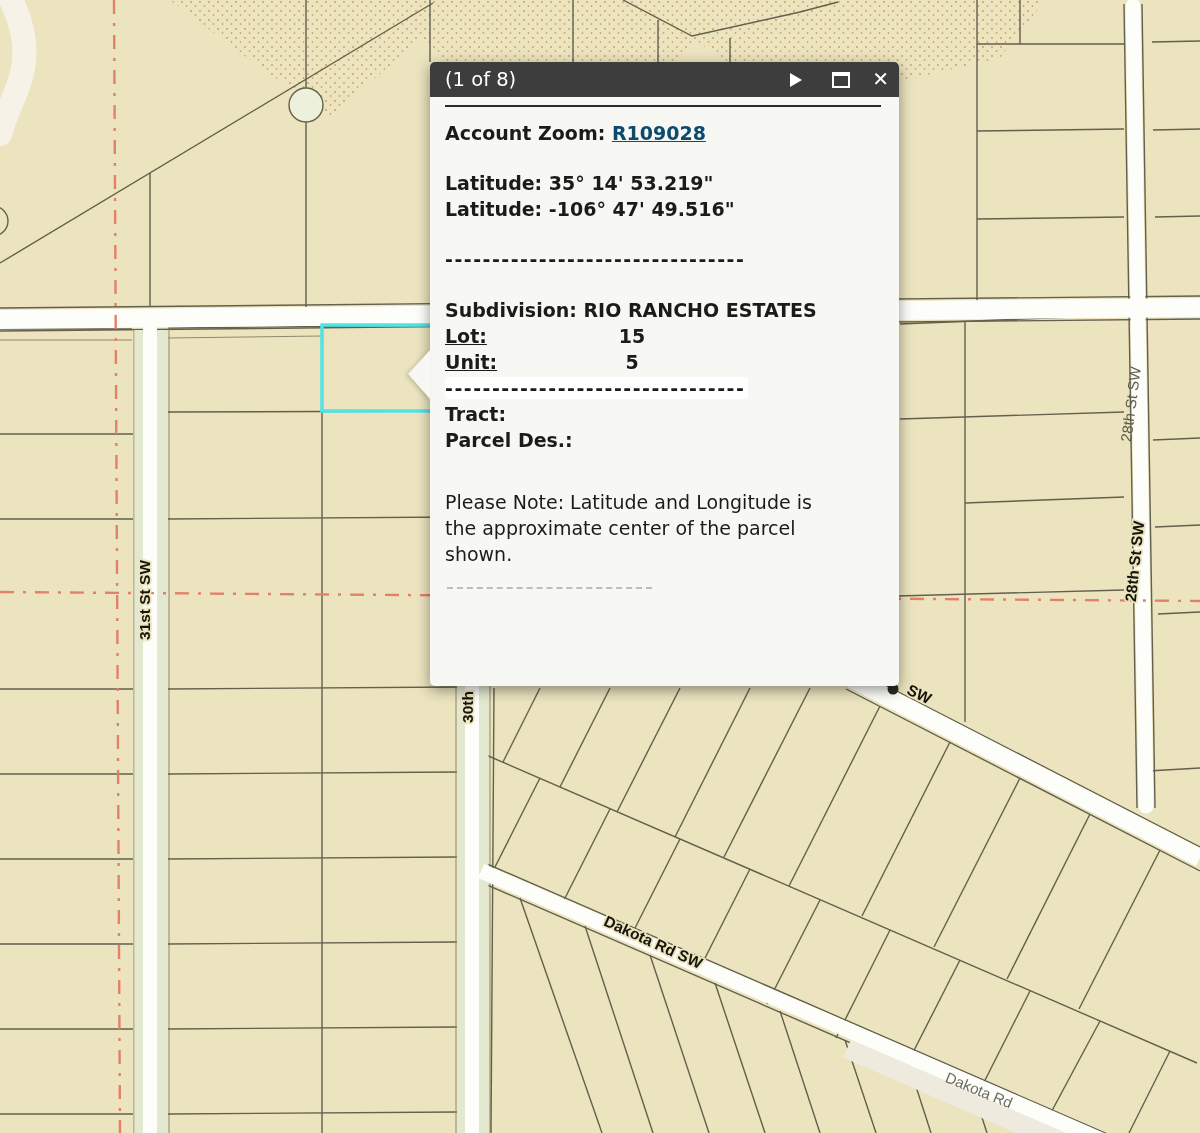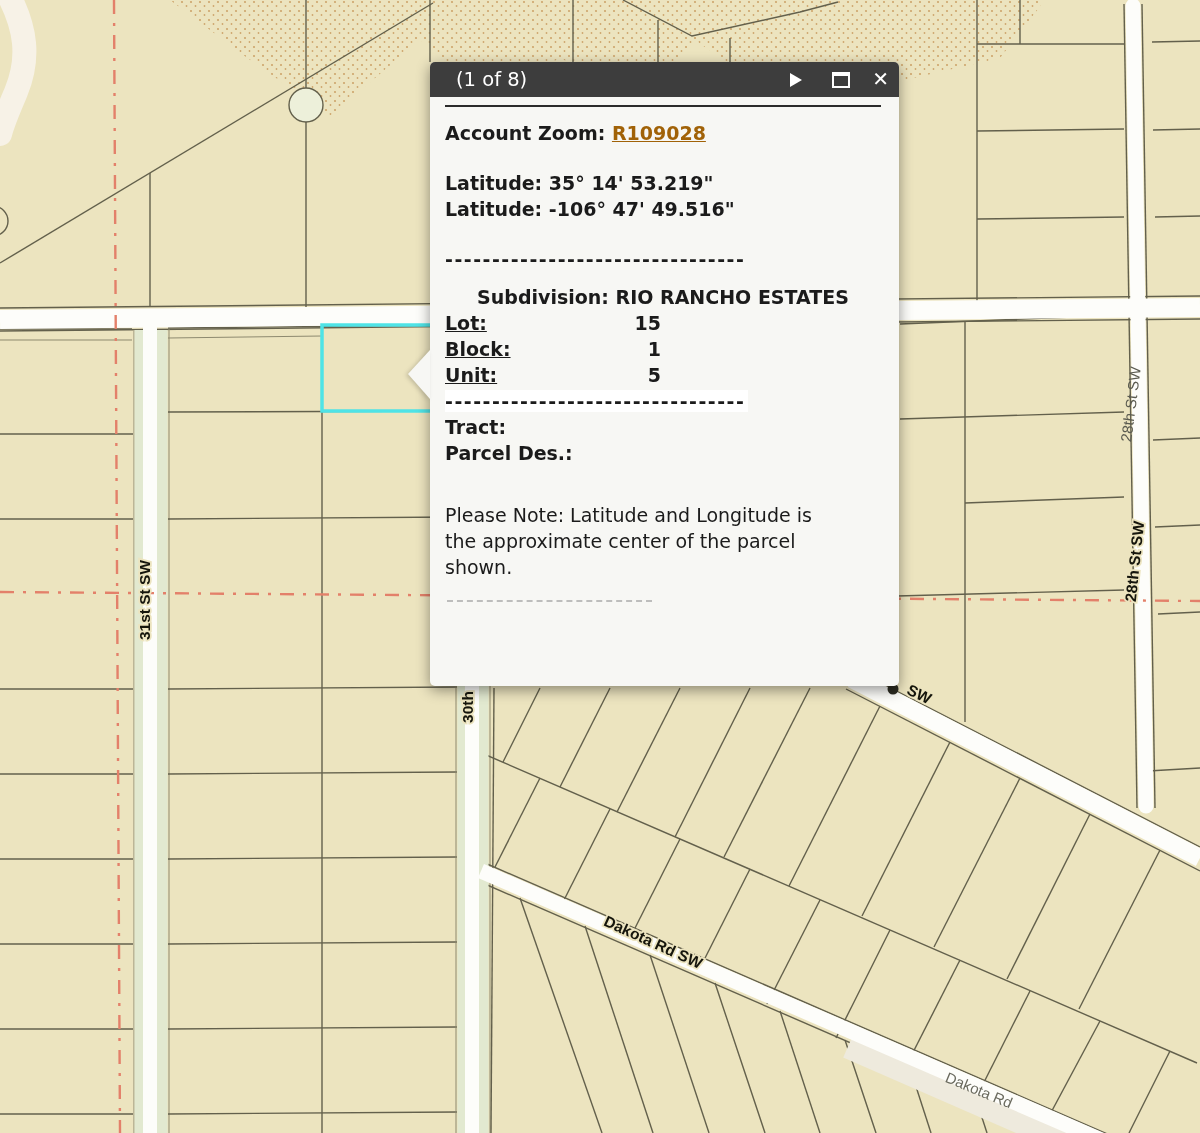--- a/index.html
+++ b/index.html
@@ -6,45 +6,45 @@
   #stage{position:relative;width:1200px;height:1133px;overflow:hidden;
          font-family:"Liberation Sans",sans-serif;}
   #mapsvg{position:absolute;left:0;top:0;}
 
   
   .popup{position:absolute;left:430px;top:62px;width:469px;height:624px;
          background:#f7f7f4;border-radius:5px;
          box-shadow:0 4px 14px rgba(0,0,0,.42);z-index:10;}
   .ptitle{height:35px;background:#3d3d3d;border-radius:5px 5px 0 0;
           color:#fff;font:400 19.5px/35px "DejaVu Sans",sans-serif;
-          padding-left:26px;box-sizing:border-box;position:relative;}
+          padding-left:15px;box-sizing:border-box;position:relative;}
   .pcontrols{position:absolute;right:10px;top:0;height:35px;
              display:flex;align-items:center;}
   .icon-play{width:0;height:0;border-left:12px solid #fff;
              border-top:7.5px solid transparent;border-bottom:7.5px solid transparent;
              margin-right:30px;cursor:pointer;}
   .icon-max{width:14px;height:10px;border:2px solid #fff;border-top:4px solid #fff;
             margin-right:22px;cursor:pointer;}
   .icon-close{color:#fff;font:bold 20px/35px "DejaVu Sans",sans-serif;cursor:pointer;}
   .pbody{padding:0 18px 0 15px;color:#1b1b1b;
          font:bold 19px/26px "DejaVu Sans",sans-serif;}
   .row-upc{margin-top:20px;}
   .phr{border:none;border-top:2px solid #2b2b2b;margin:8px 0 0 0;}
   .row-account{margin-top:13px;}
   .row-lat{margin-top:24px;}
   .sep{margin-top:24px;letter-spacing:1.5px;white-space:nowrap;}
   .sep2{margin-top:0;letter-spacing:1.5px;white-space:nowrap;
         display:inline-block;background:#ffffff;line-height:22px;padding-right:3px;}
-  .row-subdiv{margin-top:12px;text-align:center;}
+  .row-subdiv{margin-top:25px;}
   .kv{position:relative;text-decoration:underline;}
-  .kv .val{position:absolute;left:158px;width:58px;text-align:right;}
+  .kv .val{position:absolute;left:158px;width:58px;text-align:center;}
   .note{margin-top:36px;font-weight:normal;width:390px;}
   .clipdash{border-top:2px dashed #8f8f8f;width:205px;opacity:.55;margin:20px 0 0 2px;}
   .row-zoom{margin-top:8px;font-weight:normal;}
-  a.plink{color:#a16207;text-decoration:underline;cursor:pointer;}
+  a.plink{color:#0c4a6e;text-decoration:underline;cursor:pointer;}
   .pointer{position:absolute;left:-22px;top:288px;width:0;height:0;
            border-top:24px solid transparent;border-bottom:25px solid transparent;
            border-right:22px solid #f7f7f4;
            filter:drop-shadow(-2px 1px 2px rgba(0,0,0,.18));}
 </style>
 </head>
 <body>
 
 <div id="stage">
 
@@ -232,24 +232,20 @@
     <div class="sep">--------------------------------</div>
     <div class="row-subdiv">
       <span>Subdivision:</span>
       <span>RIO RANCHO ESTATES</span>
     </div>
     <div class="kv">
       <span>Lot:</span>
       <span class="val">15</span>
     </div>
     <div class="kv">
-      <span>Block:</span>
-      <span class="val">1</span>
-    </div>
-    <div class="kv">
       <span>Unit:</span>
       <span class="val">5</span>
     </div>
     <div>
       <span class="sep2">--------------------------------</span>
     </div>
     <div>
       <span>Tract:</span>
     </div>
     <div>

